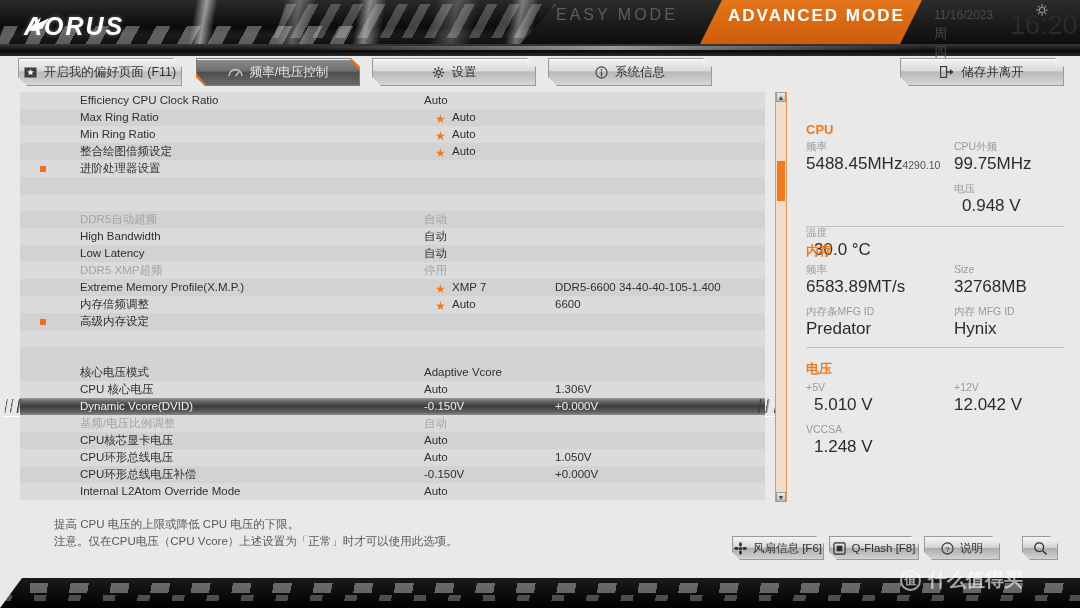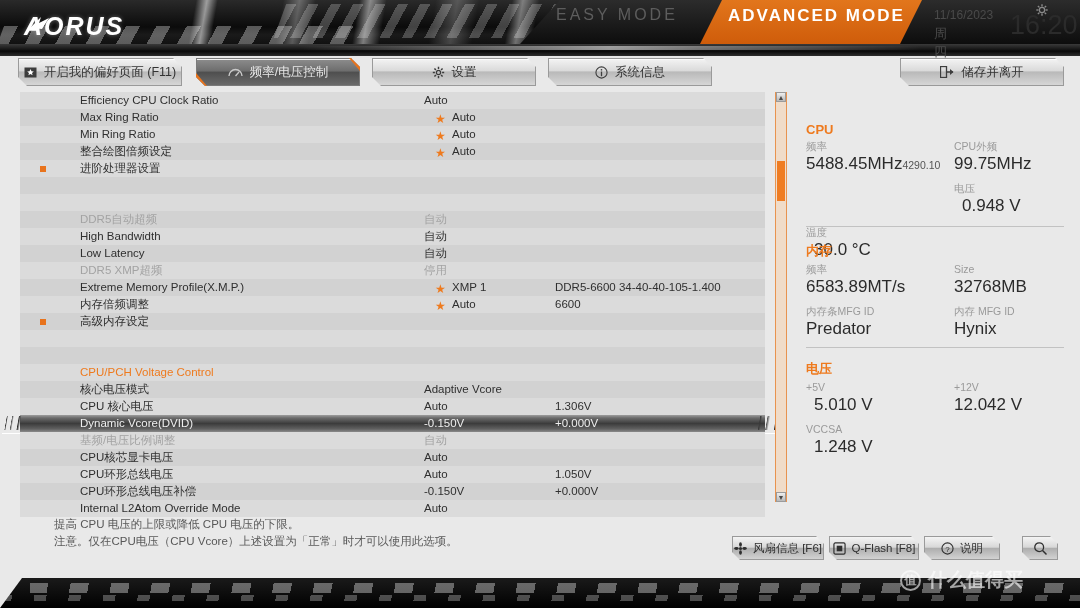--- a/index.html
+++ b/index.html
@@ -390,21 +390,21 @@
           <div class="val2"></div>
         </div>
         <div class="row odd disabled">
           <div class="label">DDR5 XMP超频</div>
           <div class="val">停用</div>
           <div class="val2"></div>
         </div>
         <div class="row even">
           <div class="label">Extreme Memory Profile(X.M.P.)</div>
           <div class="star">★</div>
-          <div class="val" style="left: 432px;">XMP 1</div>
+          <div class="val" style="left: 432px;">XMP 7</div>
           <div class="val2">DDR5-6600 34-40-40-105-1.400</div>
         </div>
         <div class="row odd">
           <div class="label">内存倍频调整</div>
           <div class="star">★</div>
           <div class="val" style="left: 432px;">Auto</div>
           <div class="val2">6600</div>
         </div>
         <div class="row even">
           <div class="bullet"></div>
@@ -412,25 +412,20 @@
           <div class="val"></div>
           <div class="val2"></div>
         </div>
         <div class="row odd">
           <div class="label"></div>
           <div class="val"></div>
           <div class="val2"></div>
         </div>
         <div class="row even">
           <div class="label"></div>
-          <div class="val"></div>
-          <div class="val2"></div>
-        </div>
-        <div class="row odd section">
-          <div class="label">CPU/PCH Voltage Control</div>
           <div class="val"></div>
           <div class="val2"></div>
         </div>
         <div class="row even">
           <div class="label">核心电压模式</div>
           <div class="val">Adaptive Vcore</div>
           <div class="val2"></div>
         </div>
         <div class="row odd">
           <div class="label">CPU 核心电压</div>

